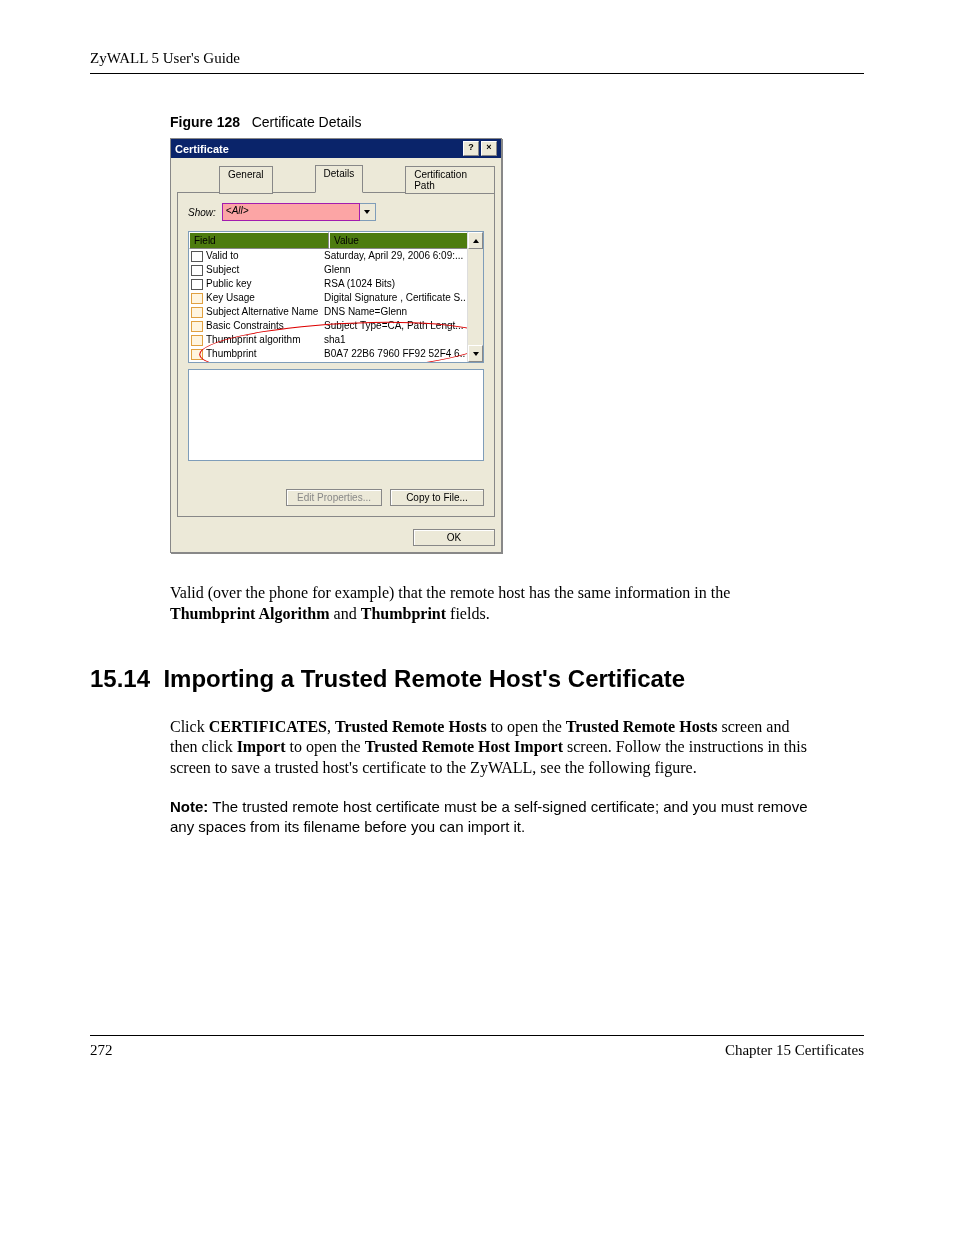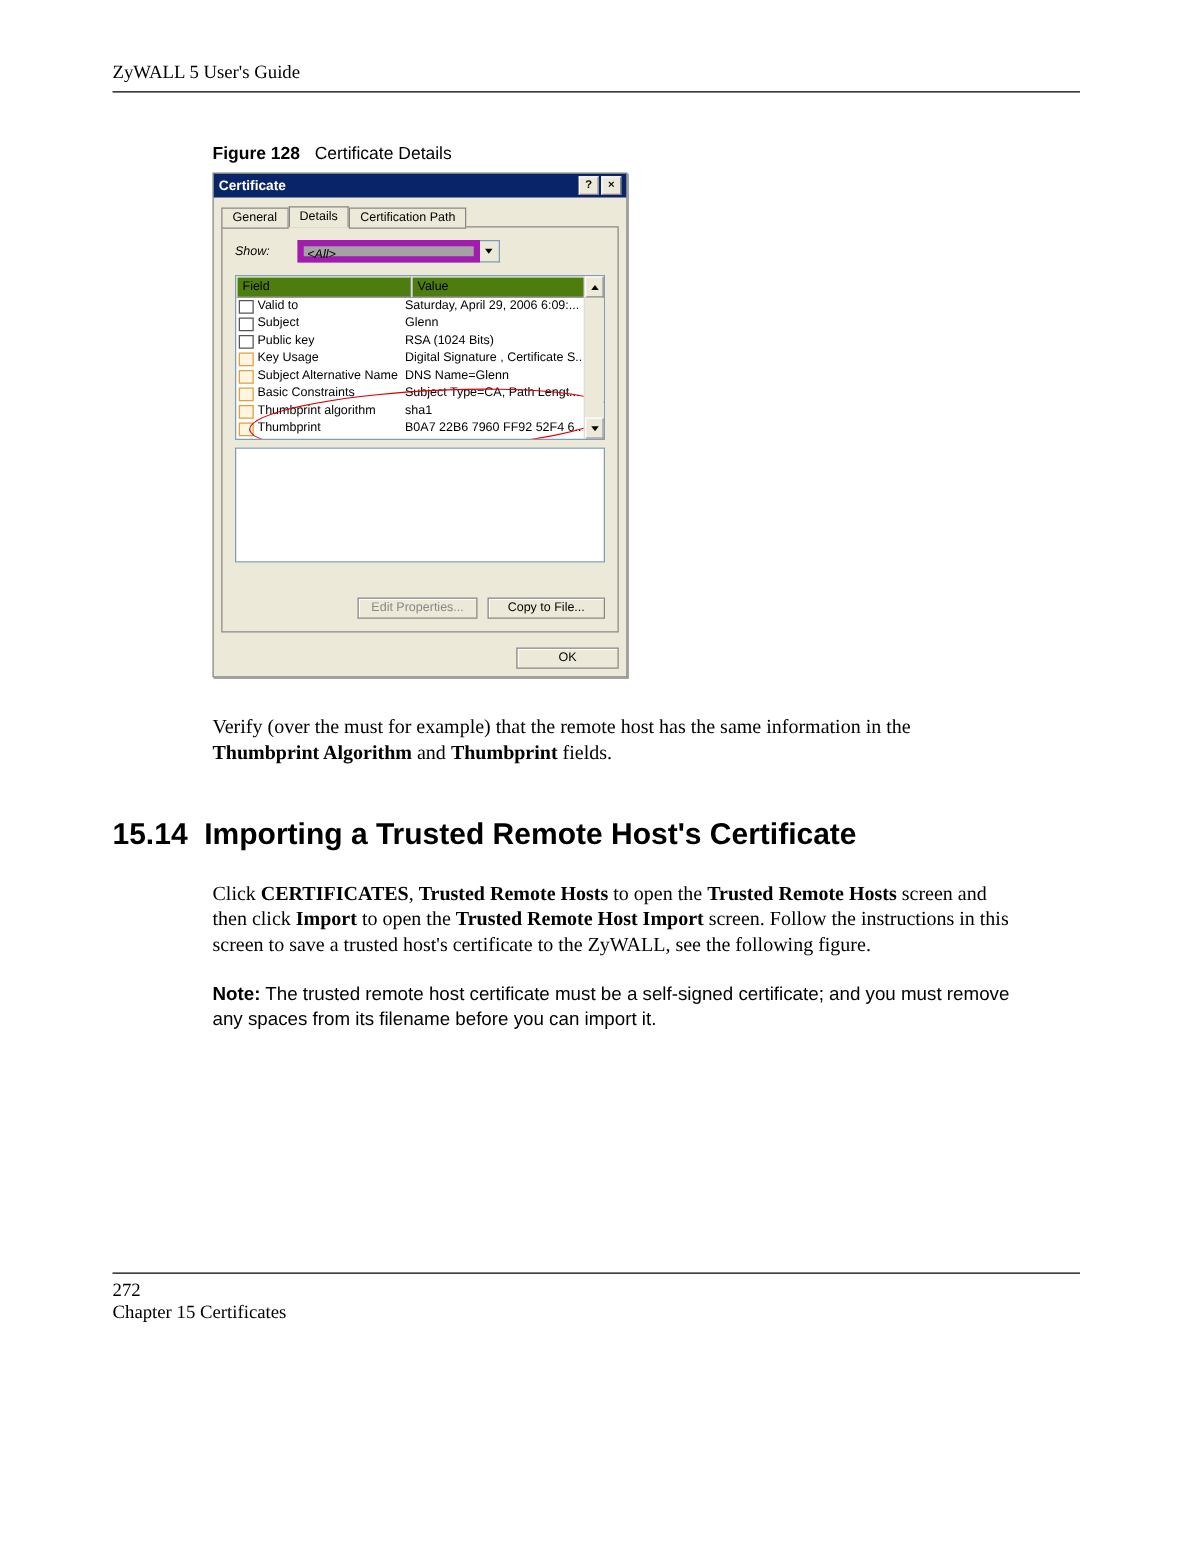--- a/index.html
+++ b/index.html
@@ -70,20 +70,21 @@
     gap: 0;
     font-size: 10px;
   }
   .tab {
     padding: 2px 8px;
     border: 1px solid #888;
     background: #ece9d8;
     position: relative;
     top: 1px;
     border-bottom: 1px solid #ece9d8;
+    margin-left: 42px;
   }
   .tab.inactive {
     border-bottom: 1px solid #888;
     background: #ece9d8;
     top: 2px;
   }
   .tab-body {
     margin: 0 6px 6px 6px;
     border: 1px solid #888;
     border-top: 1px solid #888;
@@ -96,26 +97,25 @@
     gap: 6px;
     margin-bottom: 10px;
     font-style: italic;
   }
   .combo {
     display: flex;
     align-items: stretch;
     height: 18px;
   }
   .combo-input {
-    background: #a3a3a3;
-    border: 5px solid #a21caf;
+    background: #fca5a5;
+    border: 1px solid #a21caf;
     width: 130px;
     padding: 1px 3px;
     font-size: 10px;
-    margin-left: 16px;
   }
   .combo-btn {
     width: 15px;
     border: 1px solid #7f9db9;
     border-left: none;
     background: #ece9d8;
     display:flex;align-items:center;justify-content:center;
   }
   .combo-btn::after{
     content:"";
@@ -243,21 +243,20 @@
   .footer {
     position: absolute;
     bottom: 40px;
     left: 90px;
     right: 90px;
     border-top: 1px solid #000;
     padding-top: 6px;
     font-size: 15px;
     display: flex;
     justify-content: space-between;
-    flex-direction: column;
   }
 </style>
 </head>
 <body>
 
 <div class="page">
 
   <div class="header-line">
     <span>ZyWALL 5 User's Guide</span>
   </div>
@@ -346,21 +345,21 @@
         <div class="btn disabled">Edit Properties...</div>
         <div class="btn">Copy to File...</div>
       </div>
     </div>
     <div class="ok-row">
       <div class="btn" style="min-width:60px">OK</div>
     </div>
   </div>
 
   <p class="body-text">
-    <span>Verify (over the must for example) that the remote host has the same information in the </span><b>Thumbprint Algorithm</b><span> and </span><b>Thumbprint</b><span> fields.</span>
+    <span>Valid (over the phone for example) that the remote host has the same information in the </span><b>Thumbprint Algorithm</b><span> and </span><b>Thumbprint</b><span> fields.</span>
   </p>
 
   <h2 class="section-heading">
     <span>15.14</span>&nbsp;&nbsp;<span>Importing a Trusted Remote Host's Certificate</span>
   </h2>
 
   <p class="body-text" style="margin-top:0">
     <span>Click </span><b>CERTIFICATES</b><span>, </span><b>Trusted Remote Hosts</b><span> to open the </span><b>Trusted Remote Hosts</b><span> screen and then click </span><b>Import</b><span> to open the </span><b>Trusted Remote Host Import</b><span> screen. Follow the instructions in this screen to save a trusted host's certificate to the ZyWALL, see the following figure.</span>
   </p>
 

